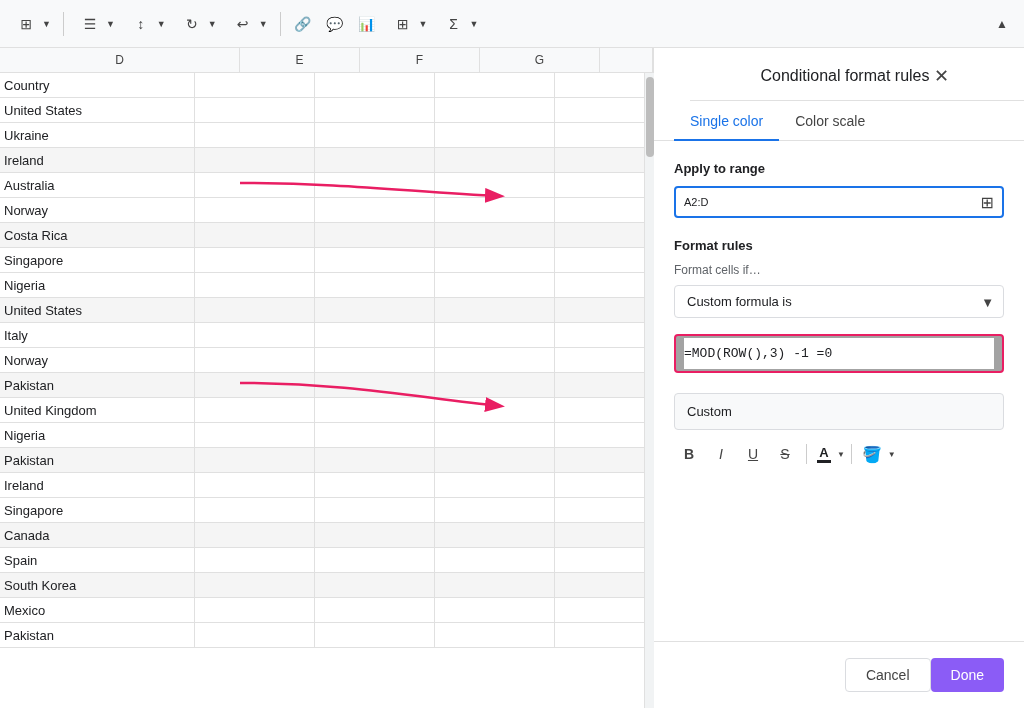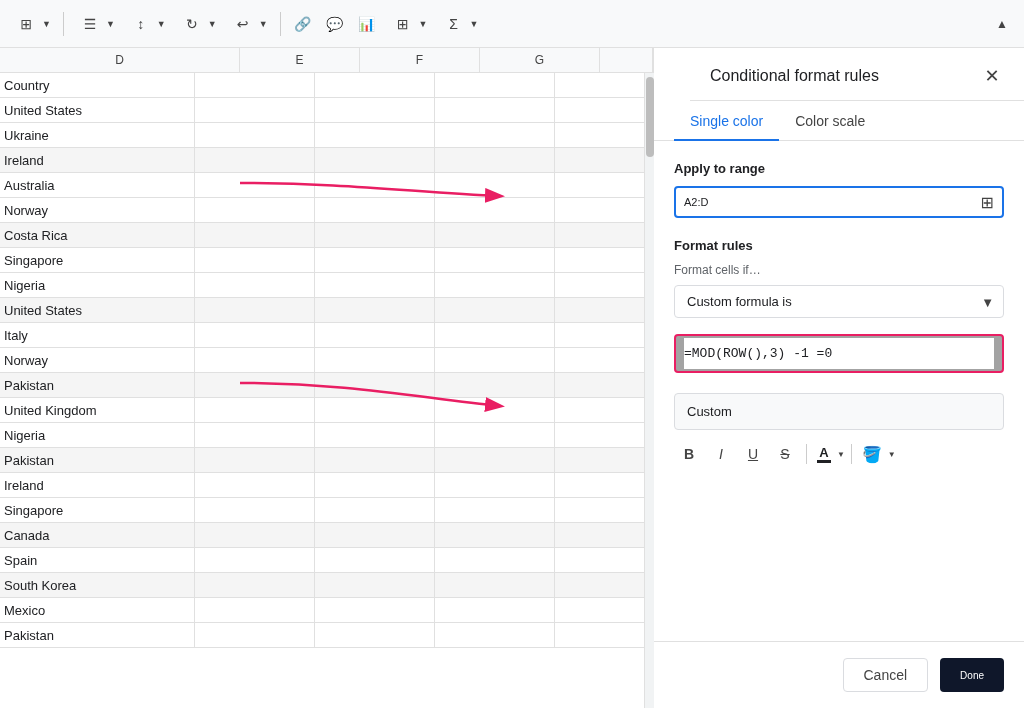--- a/index.html
+++ b/index.html
@@ -120,21 +120,21 @@
       background: #fff;
       display: flex;
       flex-direction: column;
       overflow-y: auto;
       flex-shrink: 0;
     }
 
     .panel-header {
       display: flex;
       align-items: center;
-      justify-content: space-between;
+      justify-content: center;
       padding: 16px 20px 12px 20px;
       border-bottom: 1px solid #e0e0e0;
       margin-left: 36px;
     }
     .panel-title {
       font-size: 16px;
       font-weight: 500;
       color: #202124;
     }
     .close-btn {
@@ -342,39 +342,39 @@
     
     .tiny-arrow {
       font-size: 8px;
       color: #444;
     }
 
     
     .panel-footer {
       display: flex;
       justify-content: flex-end;
-      gap: 12px;
+      gap: 0;
       padding: 16px 20px;
       border-top: 1px solid #e0e0e0;
     }
     .btn-cancel {
       padding: 8px 20px;
       border: 1px solid #dadce0;
       border-radius: 4px;
       background: #fff;
       font-size: 14px;
       color: #444;
       cursor: pointer;
     }
     .btn-done {
       padding: 8px 20px;
       border: none;
       border-radius: 4px;
-      background: #0f172a;
-      font-size: 10px;
+      background: #8b5cf6;
+      font-size: 14px;
       color: #fff;
       cursor: pointer;
       font-weight: 500;
     }
 
     .arrow-container {
       position: absolute;
       left: 0; top: 48px;
       width: 654px;
       height: 660px;

